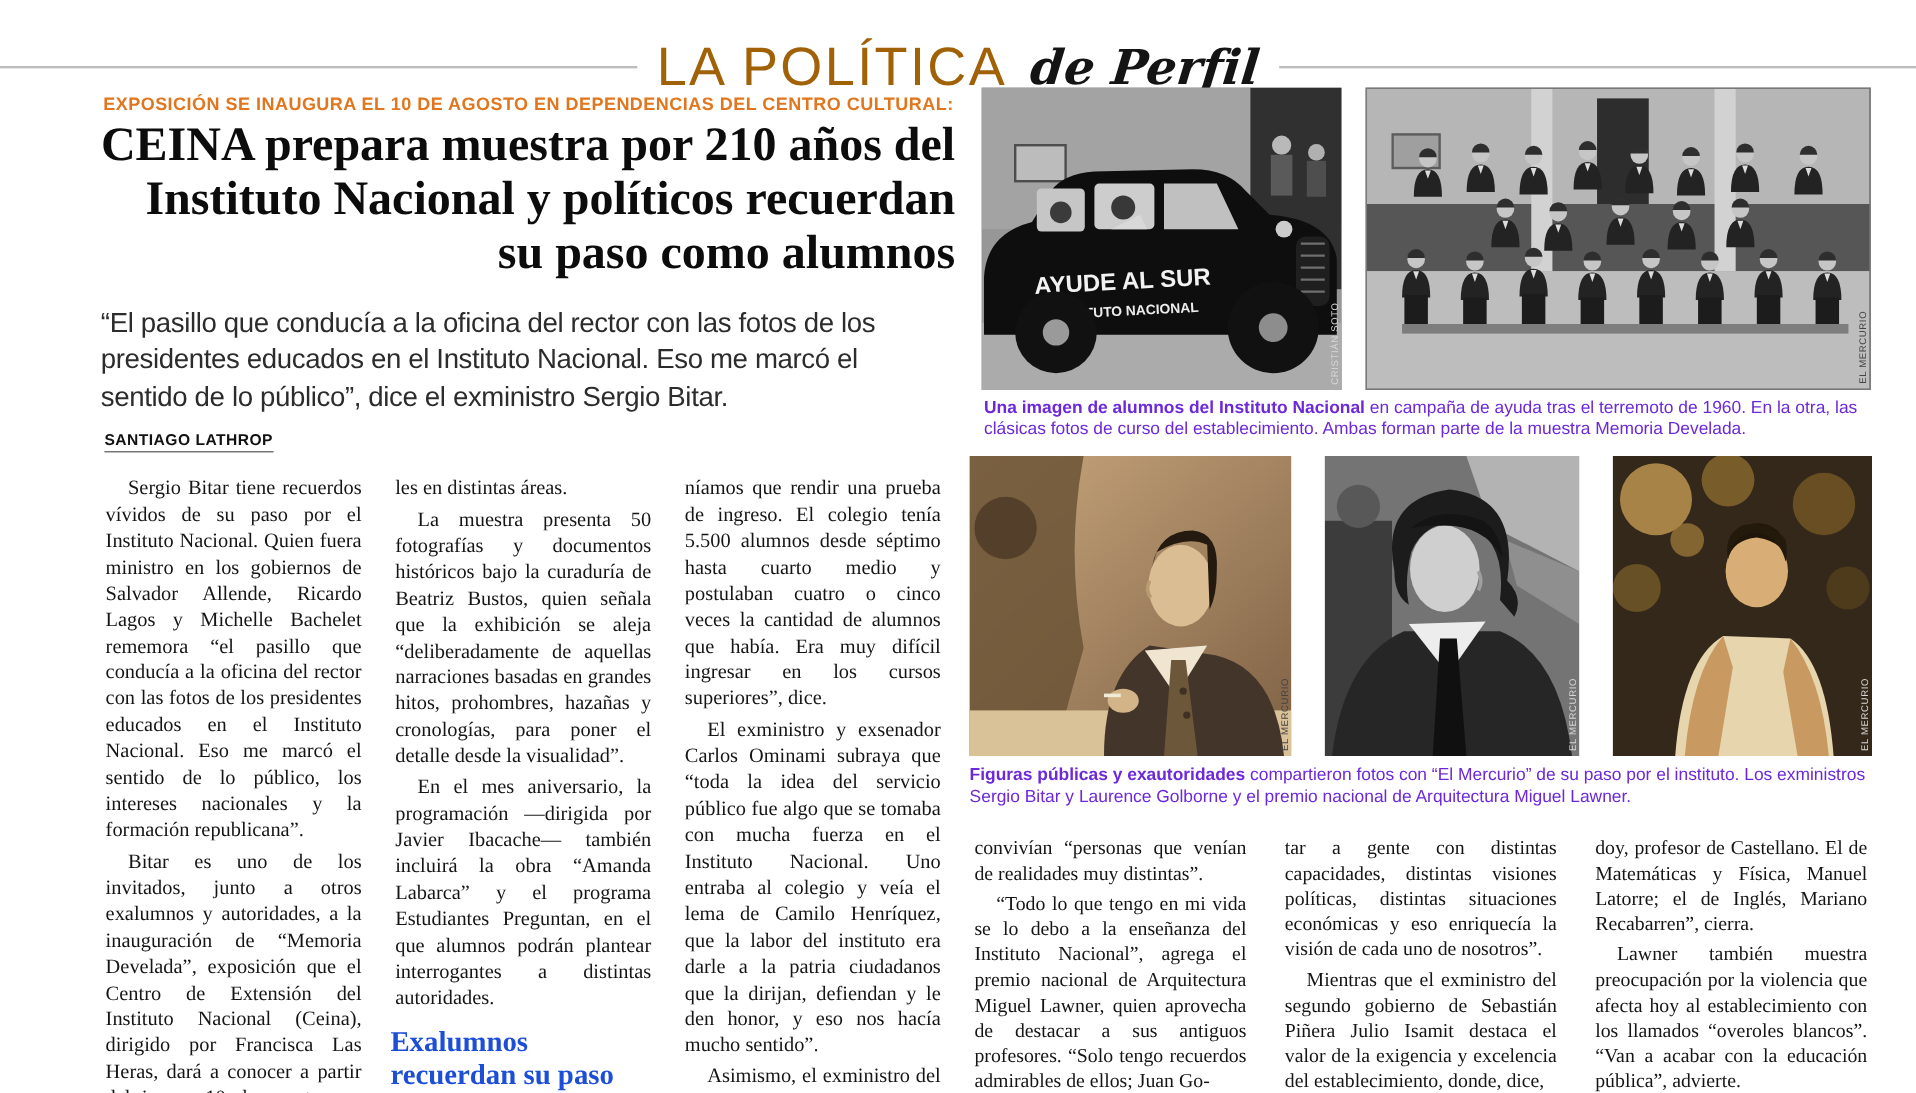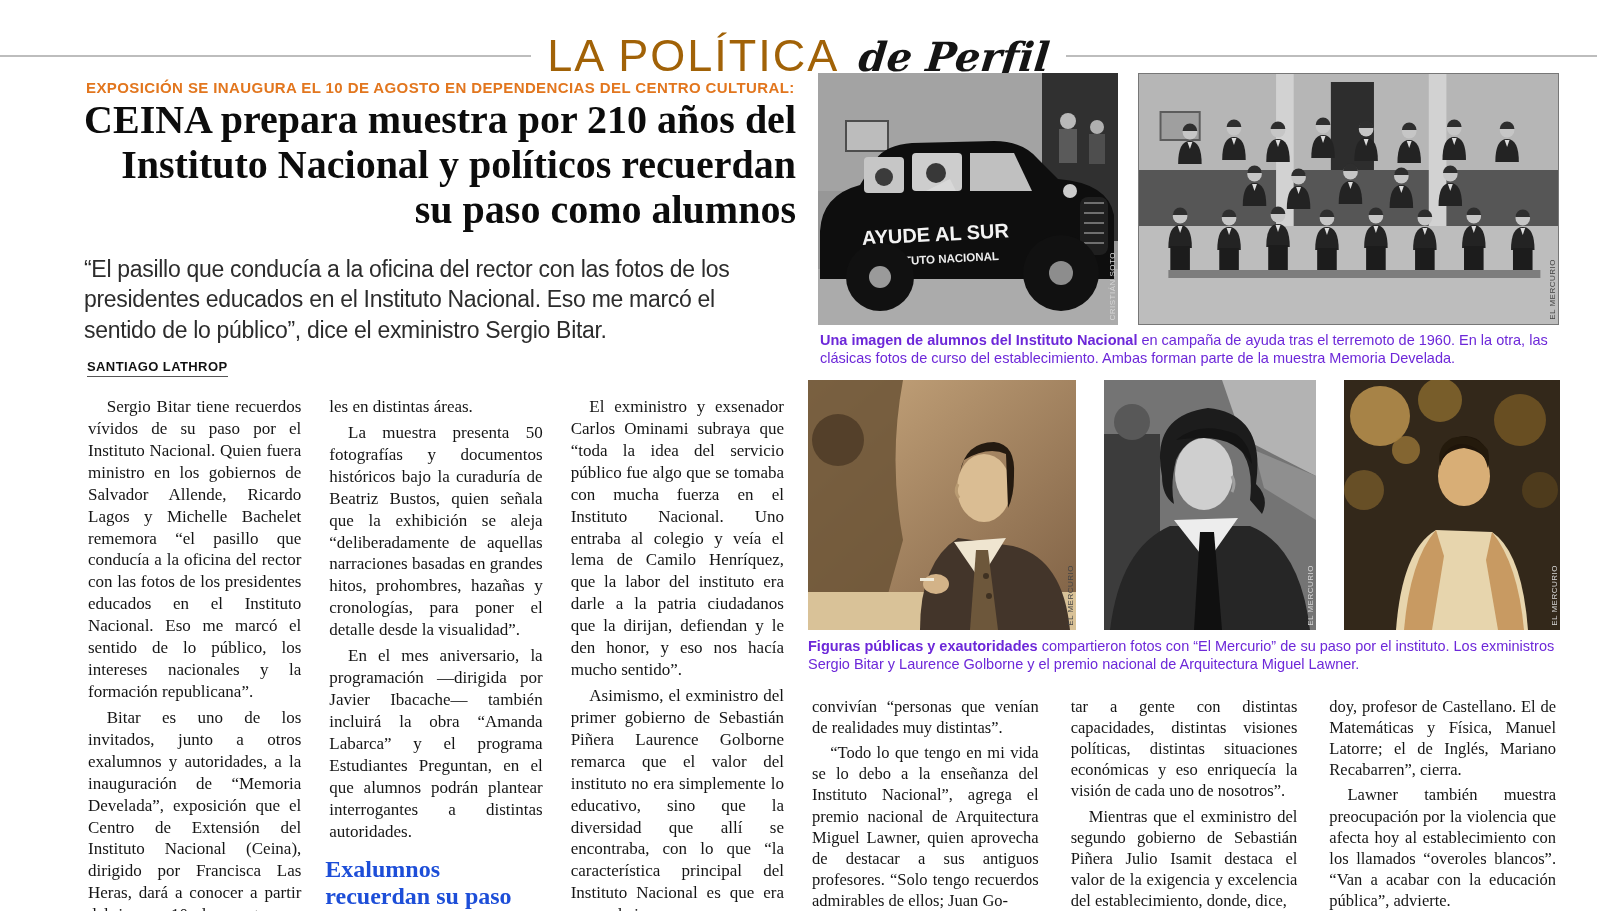--- a/index.html
+++ b/index.html
@@ -72,20 +72,21 @@
     <p>Bitar es uno de los invitados, junto a otros exalumnos y autoridades, a la inauguración de “Memoria Develada”, exposición que el Centro de Extensión del Instituto Nacional (Ceina), dirigido por Francisca Las Heras, dará a conocer a partir del jueves 10 de agosto con motivo de los 210 años del histórico establecimiento, de donde han egresado 17 presidentes de la República y un sinnúmero de premios naciona-</p>
   </div>
   <div class="col">
     <p class="cont">les en distintas áreas.</p>
     <p>La muestra presenta 50 fotografías y documentos históricos bajo la curaduría de Beatriz Bustos, quien señala que la exhibición se aleja “deliberadamente de aquellas narraciones basadas en grandes hitos, prohombres, hazañas y cronologías, para poner el detalle desde la visualidad”.</p>
     <p>En el mes aniversario, la programación —dirigida por Javier Ibacache— también incluirá la obra “Amanda Labarca” y el programa Estudiantes Preguntan, en el que alumnos podrán plantear interrogantes a distintas autoridades.</p>
     <div class="col-subhead">Exalumnos recuerdan su paso por las aulas</div>
     <p>El exdiputado de la UDI Giovanni Calderón, exalumno del instituto, recuerda que lo marcó la dificultad que implicaba ingresar al establecimiento. “Te-</p>
   </div>
   <div class="col">
+    <p class="cont">níamos que rendir una prueba de ingreso. El colegio tenía 5.500 alumnos desde séptimo hasta cuarto medio y postulaban cuatro o cinco veces la cantidad de alumnos que había. Era muy difícil ingresar en los cursos superiores”, dice.</p>
     <p>El exministro y exsenador Carlos Ominami subraya que “toda la idea del servicio público fue algo que se tomaba con mucha fuerza en el Instituto Nacional. Uno entraba al colegio y veía el lema de Camilo Henríquez, que la labor del instituto era darle a la patria ciudadanos que la dirijan, defiendan y le den honor, y eso nos hacía mucho sentido”.</p>
     <p>Asimismo, el exministro del primer gobierno de Sebastián Piñera Laurence Golborne remarca que el valor del instituto no era simplemente lo educativo, sino que la diversidad que allí se encontraba, con lo que “la característica principal del Instituto Nacional es que era capaz de jun-</p>
   </div>
 </div>
 
 <div class="abs photo-row-top">
   <div class="photo photo-car">
     <svg viewBox="0 0 300 252" preserveAspectRatio="none" aria-hidden="true">
       <rect x="0" y="0" width="300" height="252" fill="#979797"></rect>
       <rect x="0" y="0" width="300" height="118" fill="#a3a3a3"></rect>

